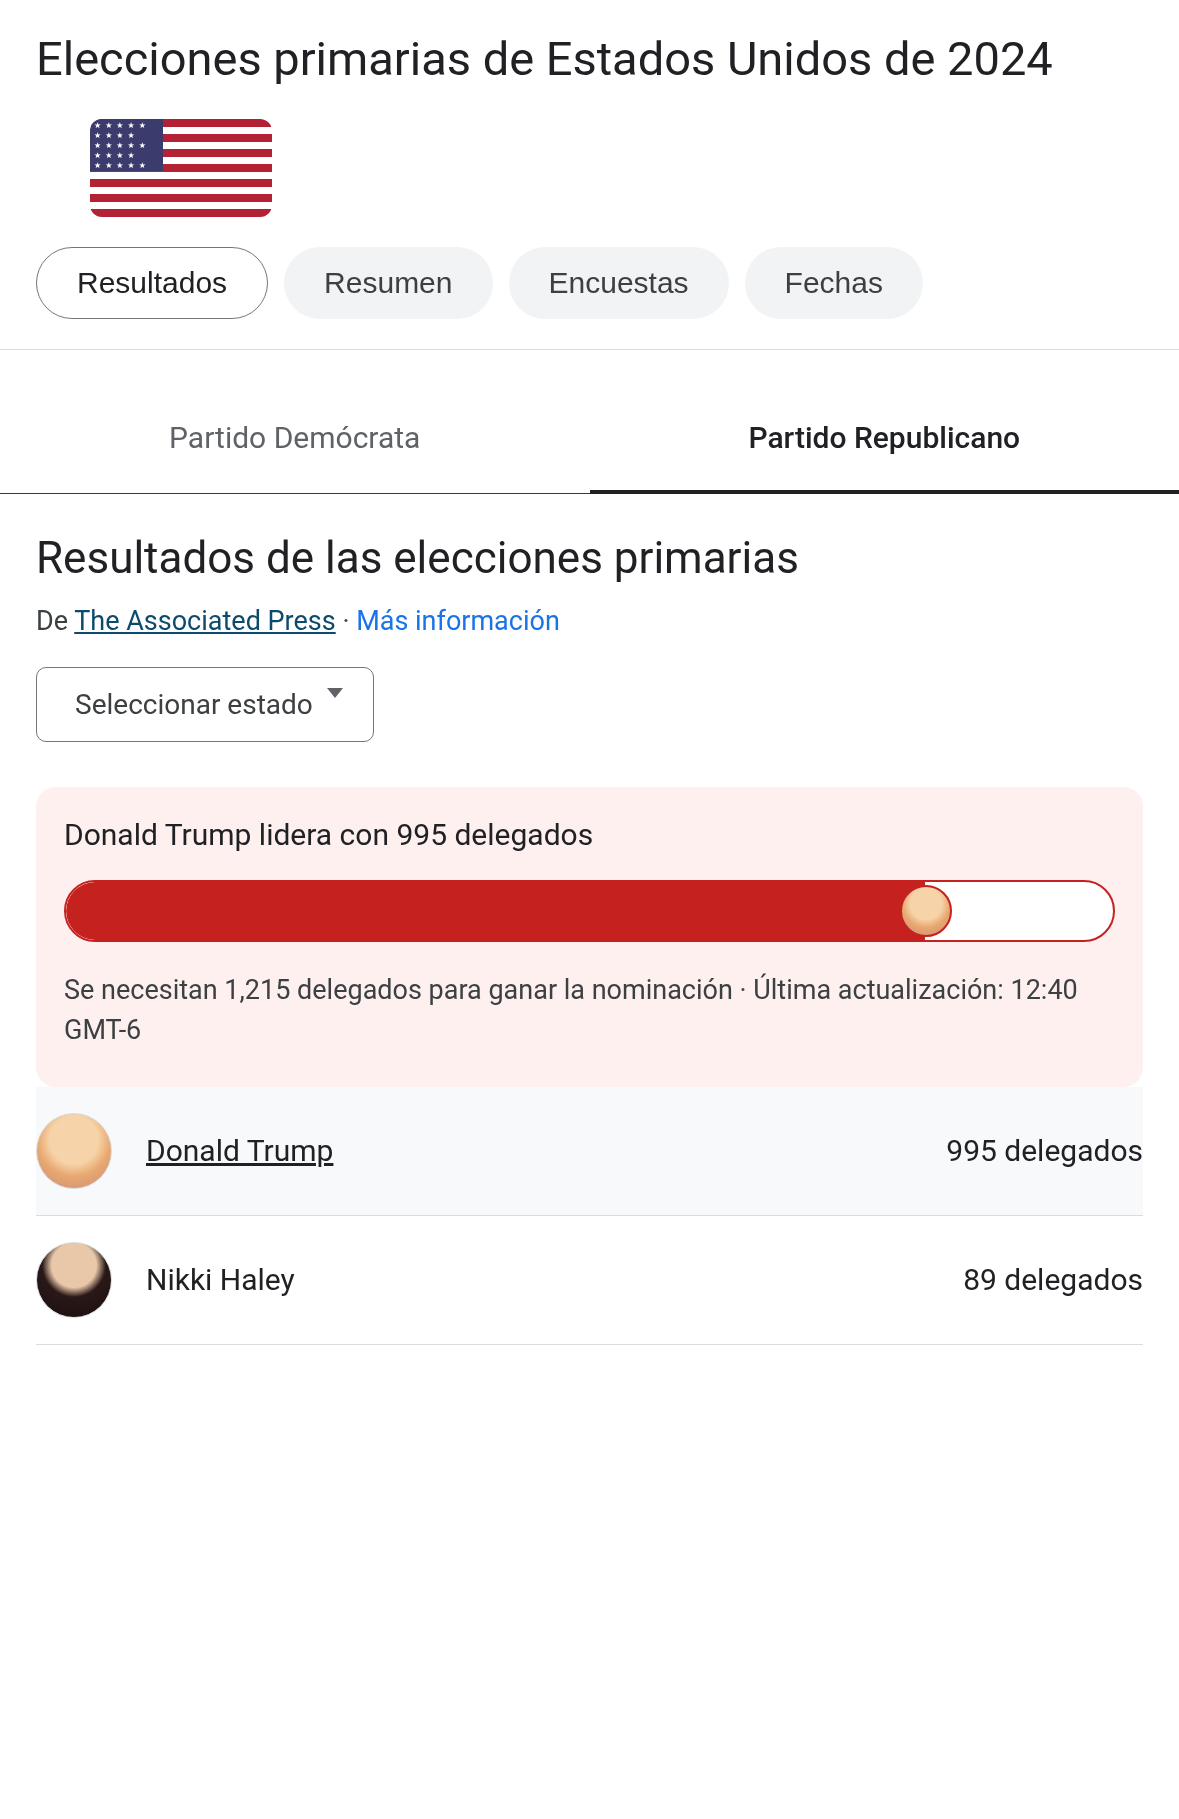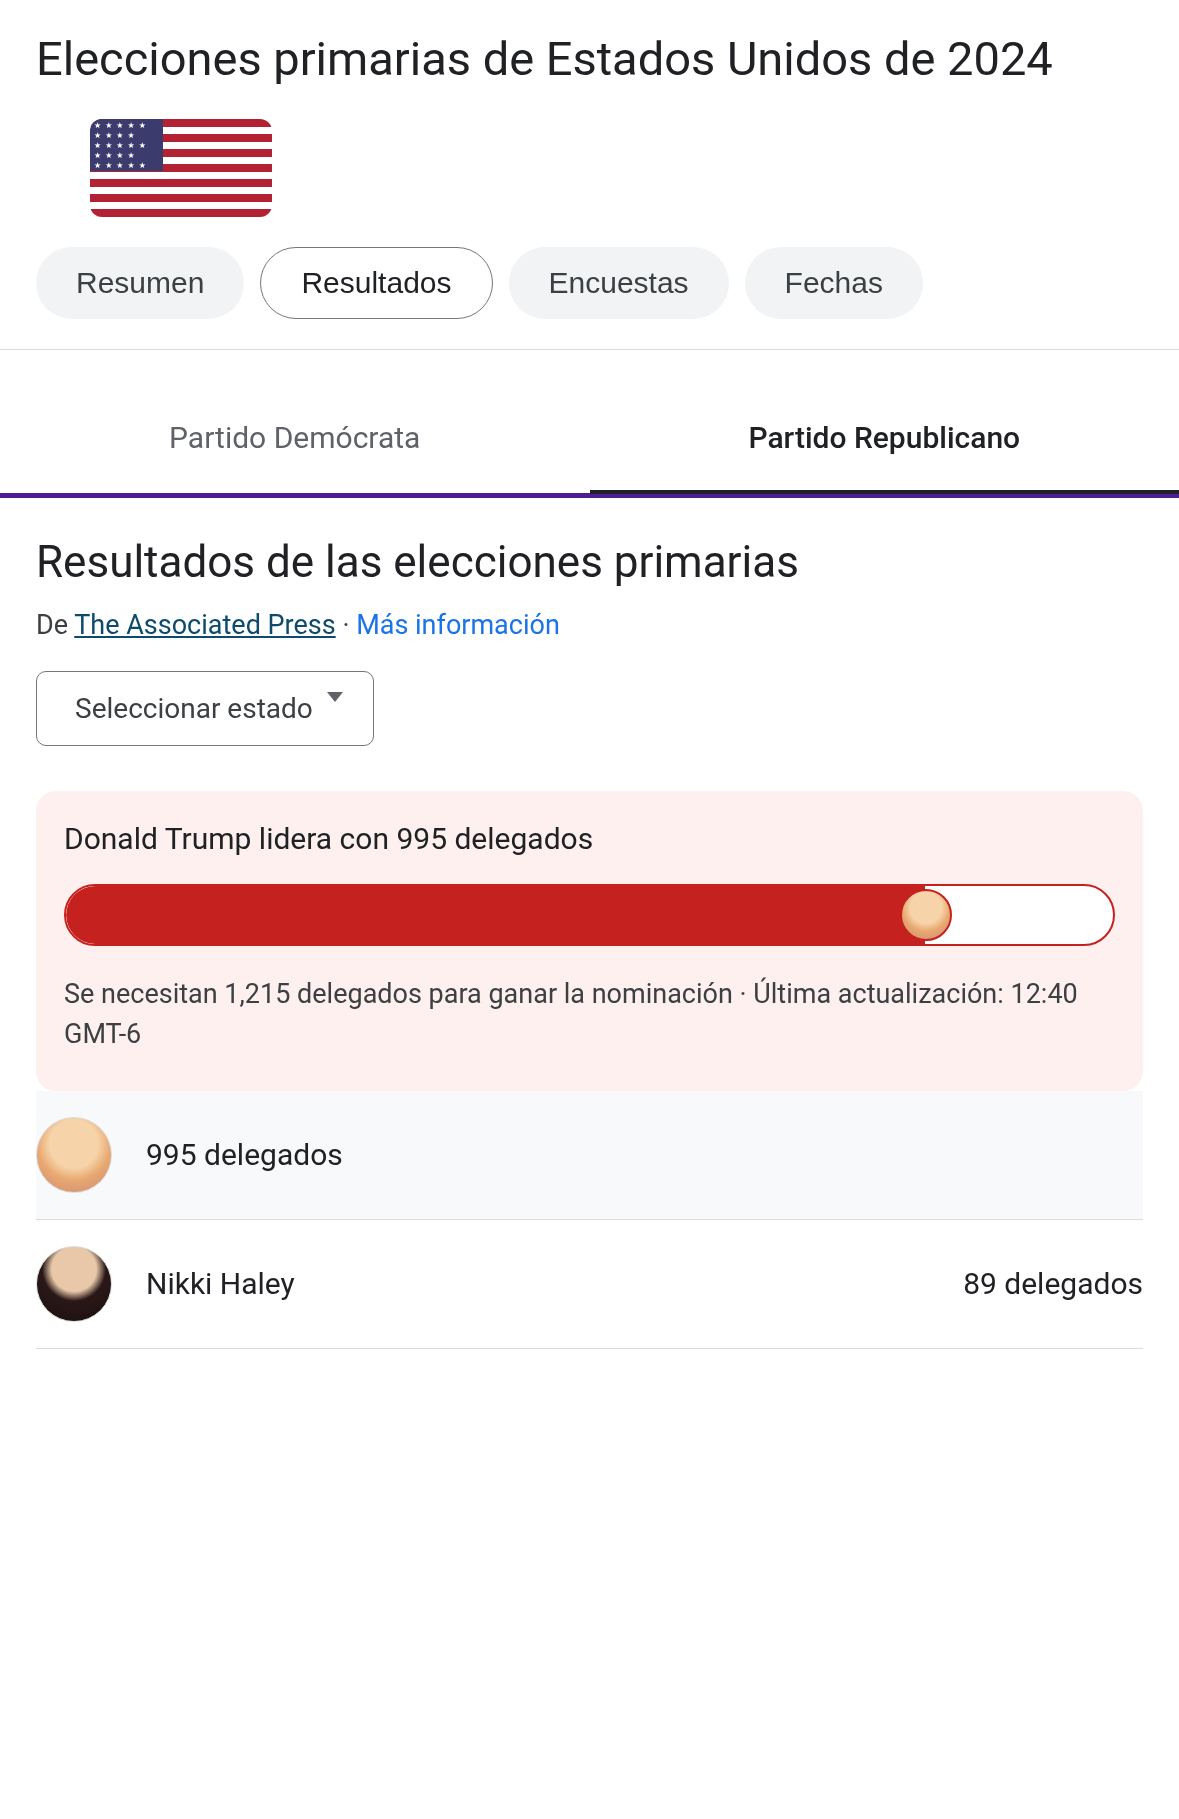--- a/index.html
+++ b/index.html
@@ -104,21 +104,21 @@
   .chip.active {
     background: #fff;
     border: 1.5px solid #747775;
     color: #202124;
   }
 
   .divider { height: 1px; background: #dadce0; }
 
   .party-tabs {
     display: flex;
-    border-bottom: 5px solid #4c1d95;
+    border-bottom: 1px solid #4c1d95;
     margin-top: 40px;
   }
   .party-tab {
     flex: 1;
     text-align: center;
     padding: 30px 0 38px 0;
     font-size: 30px;
     color: #5f6368;
     cursor: pointer;
     position: relative;
@@ -255,22 +255,22 @@
     <div class="more-icon">
       <span></span>
         <span></span>
         <span></span>
     </div>
     <div class="flag"></div>
   </div>
 </div>
 
 <div class="chips">
+  <button class="chip active">Resultados</button>
   <button class="chip">Resumen</button>
-  <button class="chip active">Resultados</button>
   <button class="chip">Encuestas</button>
   <button class="chip">Fechas</button>
 </div>
 
 <div class="divider"></div>
 
 <div class="party-tabs">
   <div class="party-tab">Partido Demócrata</div>
   <div class="party-tab active">Partido Republicano</div>
 </div>
@@ -301,20 +301,21 @@
         <div class="progress-fill" id="prog-fill" style="width: 82%;"></div>
       </div>
       <div class="progress-avatar av-trump" id="prog-avatar" style="left: 82%;"></div>
     </div>
     <div class="leader-sub">Se necesitan 1,215 delegados para ganar la nominación · Última actualización: 12:40 GMT-6</div>
   </div>
 
   <div id="cand-list">
       <div class="cand-row highlight">
         <div class="cand-avatar av-trump"></div>
+        <div class="cand-name u">Donald Trump</div>
         <div class="cand-delegates">995 delegados</div>
       </div>
       <div class="cand-row">
         <div class="cand-avatar av-haley"></div>
         <div class="cand-name">Nikki Haley</div>
         <div class="cand-delegates">89 delegados</div>
       </div>
     </div>
 </div>
 

